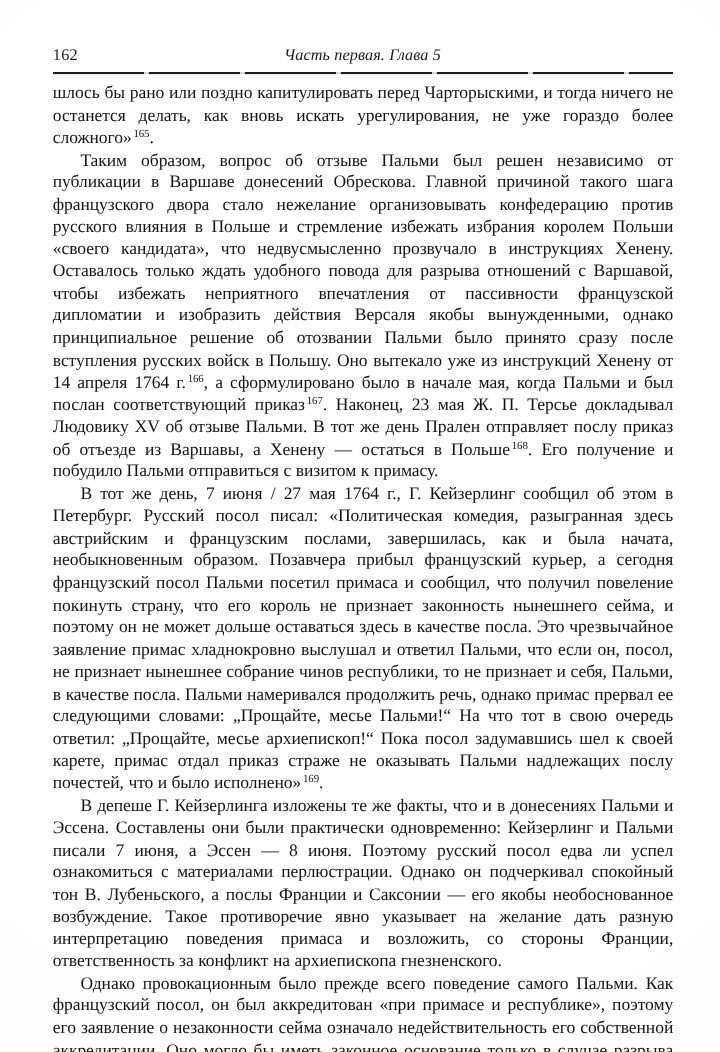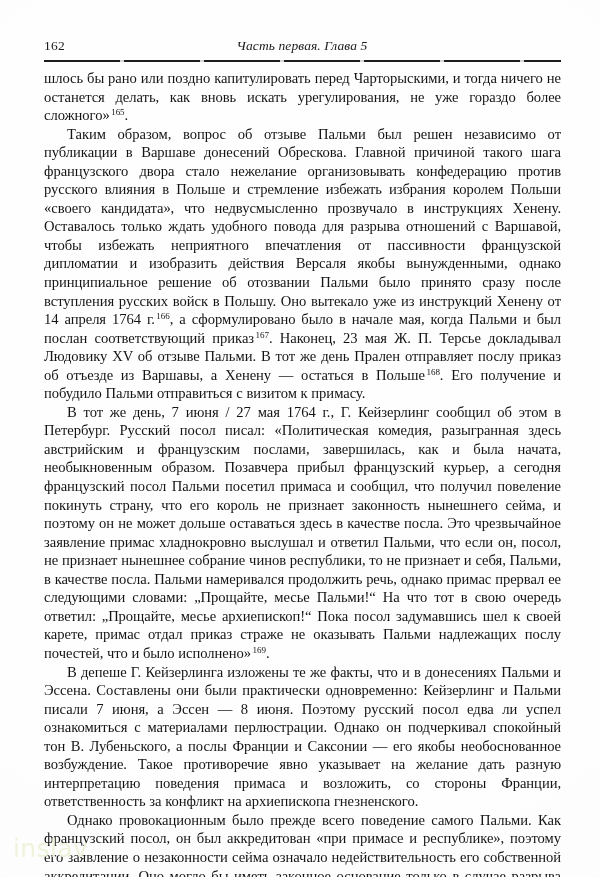--- a/index.html
+++ b/index.html
@@ -142,15 +142,14 @@
     <p class="para indent"><span>В тот же день, 7 июня / 27 мая 1764 г., Г. Кейзерлинг сообщил об этом в Петербург. Русский посол писал: «Политическая комедия, разыгранная здесь австрийским и французским послами, завершилась, как и была начата, необыкновенным образом. Позавчера прибыл французский курьер, а сегодня французский посол Пальми посетил примаса и сообщил, что получил повеление покинуть страну, что его король не признает законность нынешнего сейма, и поэтому он не может дольше оставаться здесь в качестве посла. Это чрезвычайное заявление примас хладнокровно выслушал и ответил Пальми, что если он, посол, не признает нынешнее собрание чинов республики, то не признает и себя, Пальми, в качестве посла. Пальми намеривался продолжить речь, однако примас прервал ее следующими словами: „Прощайте, месье Пальми!“ На что тот в свою очередь ответил: „Прощайте, месье архиепископ!“ Пока посол задумавшись шел к своей карете, примас отдал приказ страже не оказывать Пальми надлежащих послу почестей, что и было исполнено»</span><sup>169</sup><span>.</span></p>
 
     <p class="para indent">В депеше Г. Кейзерлинга изложены те же факты, что и в донесениях Пальми и Эссена. Составлены они были практически одновременно: Кейзерлинг и Пальми писали 7 июня, а Эссен — 8 июня. Поэтому русский посол едва ли успел ознакомиться с материалами перлюстрации. Однако он подчеркивал спокойный тон В. Лубеньского, а послы Франции и Саксонии — его якобы необоснованное возбуждение. Такое противоречие явно указывает на желание дать разную интерпретацию поведения примаса и возложить, со стороны Франции, ответственность за конфликт на архиепископа гнезненского.</p>
 
     <p class="para indent">Однако провокационным было прежде всего поведение самого Пальми. Как французский посол, он был аккредитован «при примасе и республике», поэтому его заявление о незаконности сейма означало недействительность его собственной аккредитации. Оно могло бы иметь законное основание только в случае разрыва сейма или образования конфедерации, выступившей против его решений, чего французская дипломатия явно не желала, а сам Пальми делал вид, что добивался всеми силами. Поэтому его демарш нельзя было рассматривать иначе как грубое вмешательство во внутренние дела Польши, направленное, по сути дела, на разрыв отношений, как это и расценил В. Лубеньский.</p>
 
   </div>
 
   <div class="grain"></div>
 
-  <div class="watermark">inslav</div>
 
 </div>
 
 </body></html>

